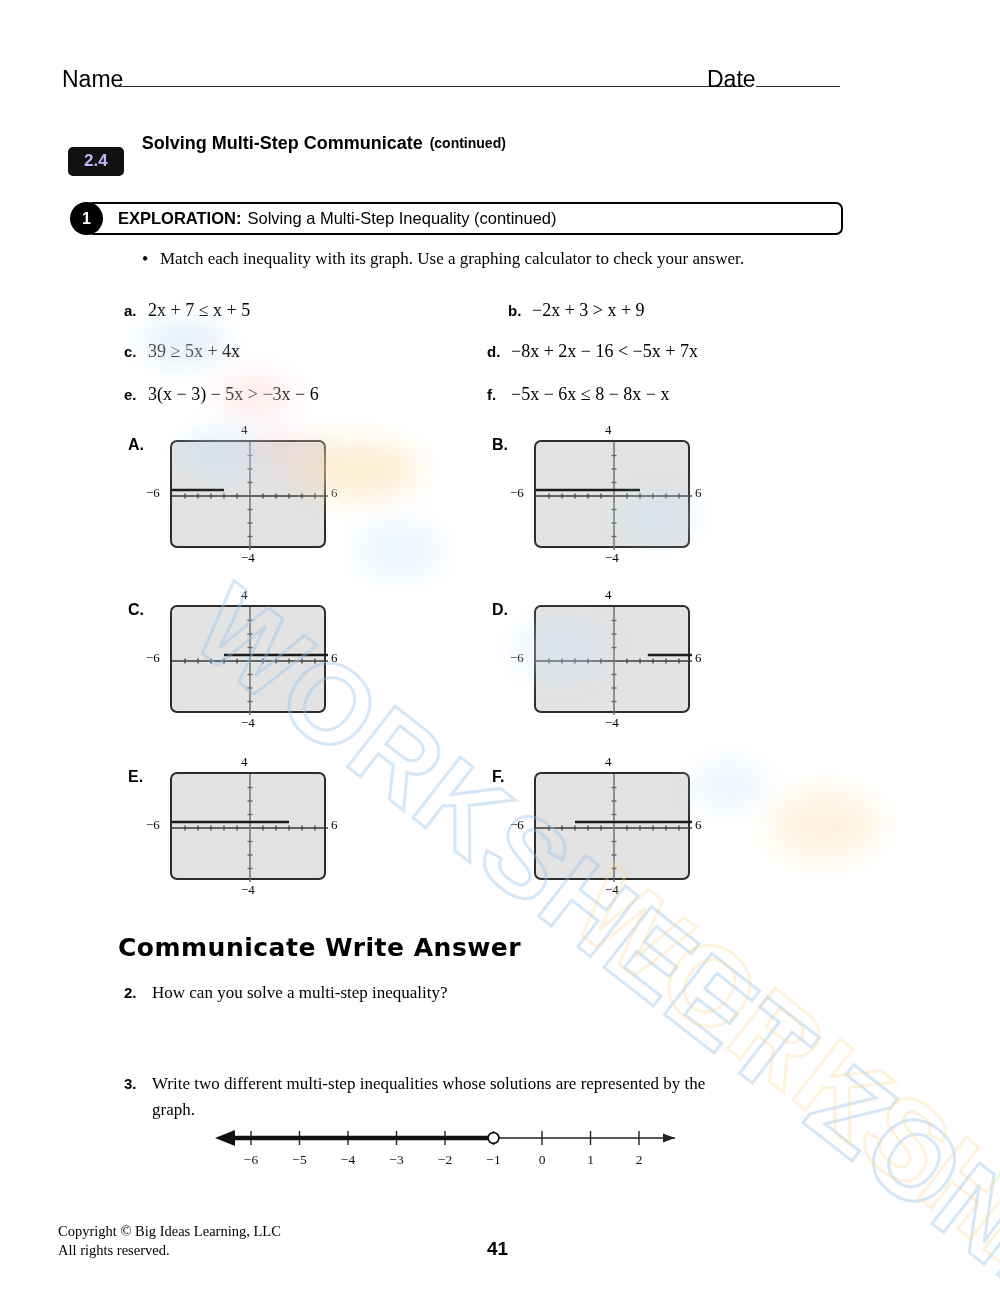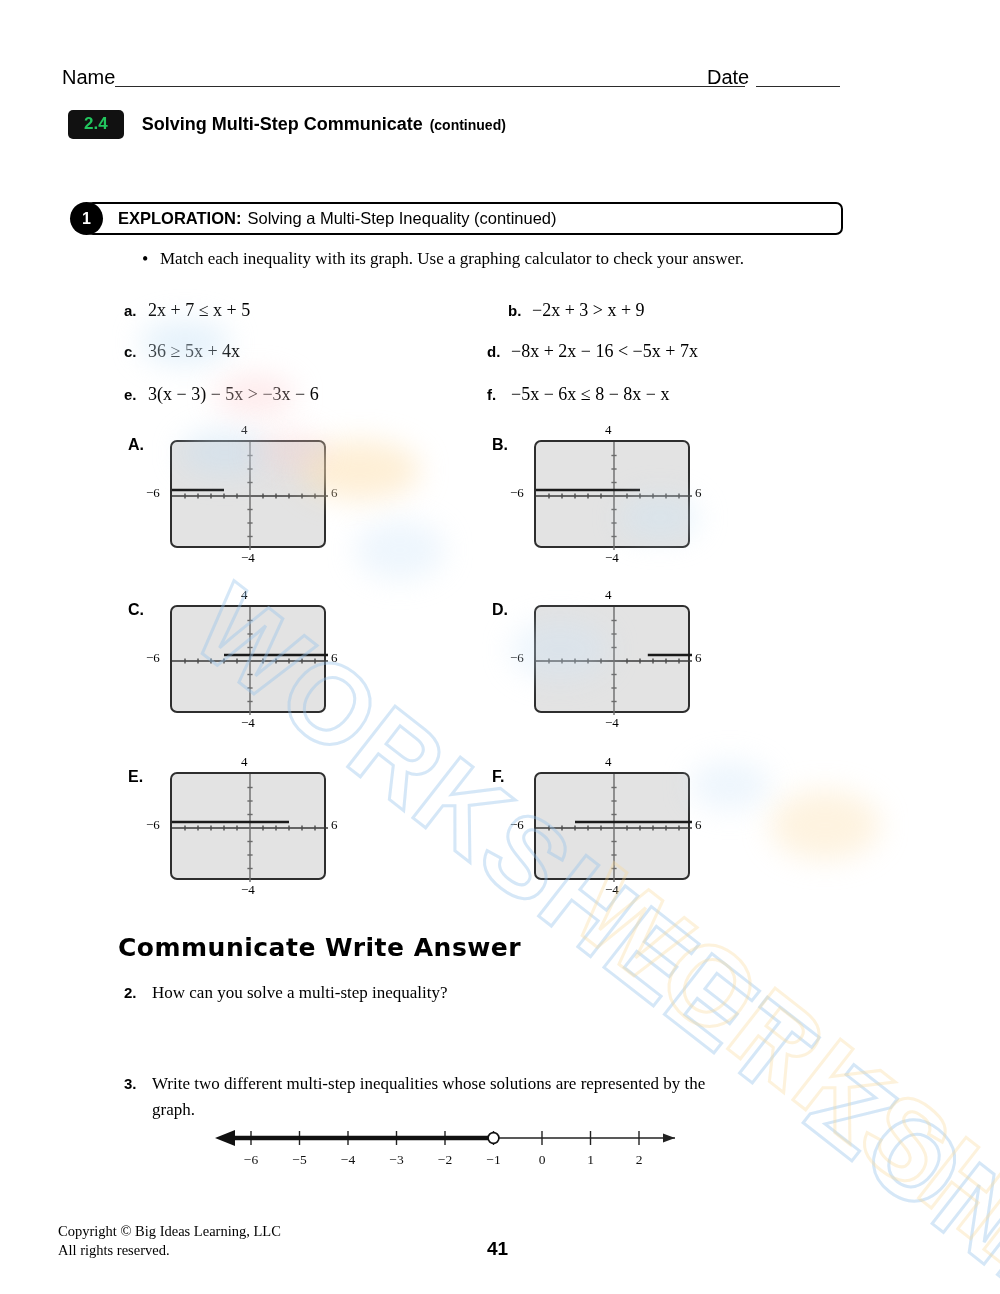--- a/index.html
+++ b/index.html
@@ -64,21 +64,21 @@
   }
 
   
   #name-row {
     position: absolute;
     left: 62px;
     top: 64px;
     width: 780px;
     height: 30px;
     font-family: "Liberation Sans", sans-serif;
-    font-size: 20px;
+    font-size: 23px;
   }
   .name-label {
     position: absolute;
     left: 0; top: 2px;
   }
   .name-rule {
     position: absolute;
     left: 53px;
     top: 22px;
     width: 630px;
@@ -99,27 +99,28 @@
 
   #section-row {
     position: absolute;
     left: 68px;
     top: 110px;
     height: 28px;
   }
   .sec-badge {
     display: inline-block;
     background: #111;
-    color: #22c55e;
+    color: #c4b5fd;
     font-family: "Liberation Sans", sans-serif;
     font-weight: bold;
     font-size: 17px;
     padding: 4px 16px 5px 16px;
     border-radius: 5px;
     vertical-align: middle;
+    margin-top: 37px;
   }
   .sec-title {
     display: inline-block;
     margin-left: 18px;
     font-family: "Liberation Sans", sans-serif;
     font-weight: bold;
     font-size: 18px;
     vertical-align: middle;
   }
   .sec-cont {
@@ -314,21 +315,21 @@
     <span>Match each inequality with its graph. Use a graphing calculator to check your answer.</span>
   </div>
 
   <div class="ineq" style="left:124px; top:300px;">
     <span class="tag">a.</span><span class="expr">2x + 7 ≤ x + 5</span>
   </div>
   <div class="ineq" style="left:508px; top:300px;">
     <span class="tag">b.</span><span class="expr">−2x + 3 &gt; x + 9</span>
   </div>
   <div class="ineq" style="left:124px; top:341px;">
-    <span class="tag">c.</span><span class="expr">36 ≥ 5x + 4x</span>
+    <span class="tag">c.</span><span class="expr">39 ≥ 5x + 4x</span>
   </div>
   <div class="ineq" style="left:487px; top:341px;">
     <span class="tag">d.</span><span class="expr">−8x + 2x − 16 &lt; −5x + 7x</span>
   </div>
   <div class="ineq" style="left:124px; top:384px;">
     <span class="tag">e.</span><span class="expr">3(x − 3) − 5x &gt; −3x − 6</span>
   </div>
   <div class="ineq" style="left:487px; top:384px;">
     <span class="tag">f.</span><span class="expr">−5x − 6x ≤ 8 − 8x − x</span>
   </div>

